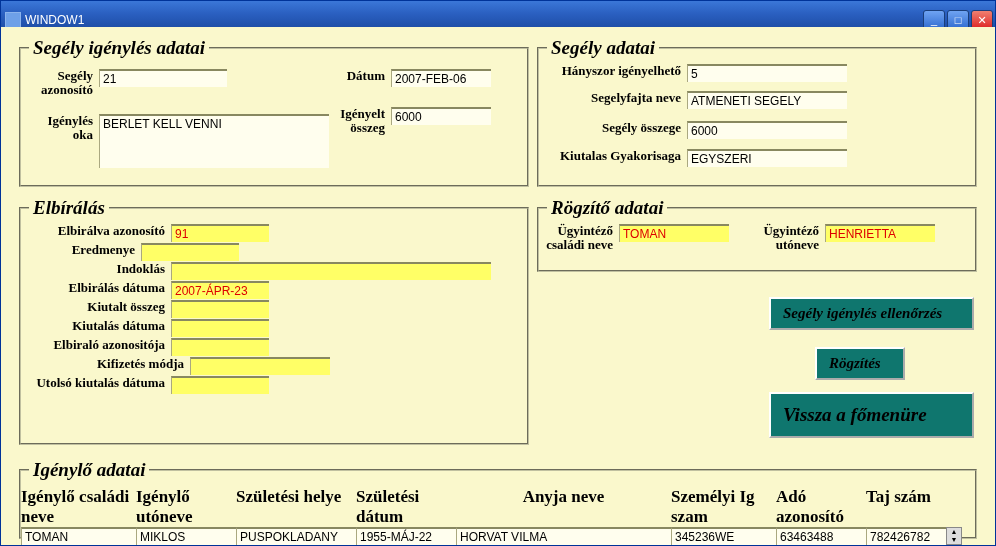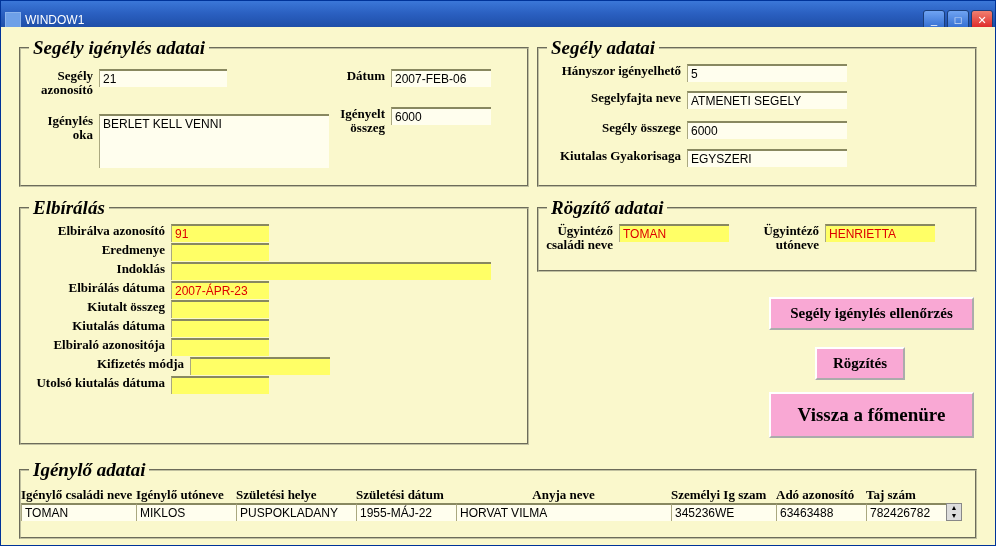--- a/index.html
+++ b/index.html
@@ -87,30 +87,31 @@
     font-size: 12px;
     padding: 1px 3px;
     color: #000;
   }
   .field.red { color: #d00; }
   .field.yellow { background: #ffff66; }
   .field.textarea { height: 54px; }
   
   .btn {
     position: absolute;
-    background: #f9a8d4;
+    background: #0f766e;
     border: 2px outset #fff;
     font-family: "Times New Roman", serif;
     font-weight: bold;
     font-size: 15px;
     padding: 6px 12px;
-    text-align: center;
-  }
-  
-  .thead { font-weight: bold; font-size: 13px; }
+    text-align: left;
+    font-style: italic;
+  }
+  
+  .thead { font-weight: bold; font-size: 17px; }
   .cell {
     background: #fffeee;
     border-top: 2px solid #888860;
     border-left: 1px solid #aaa880;
     height: 18px;
     font-family: Tahoma, Arial, sans-serif;
     font-size: 12px;
     padding: 1px 3px;
   }
   .spinner {
@@ -177,21 +178,21 @@
       </div>
     </fieldset>
 
     <fieldset class="group" style="left:18px; top:170px; width:510px; height:248px;">
       <legend>Elbírálás</legend>
       <div class="row" style="left:0px; top:5px;">
         <div class="lbl" style="width:150px;">Elbirálva azonosító</div>
         <div class="field yellow red" style="width:98px;">91</div>
       </div>
       <div class="row" style="left:0px; top:24px;">
-        <div class="lbl" style="width:150px;">Eredmenye</div>
+        <div class="lbl" style="width:120px;">Eredmenye</div>
         <div class="field yellow" style="width:98px;"></div>
       </div>
       <div class="row" style="left:0px; top:43px;">
         <div class="lbl" style="width:150px;">Indoklás</div>
         <div class="field yellow" style="width:320px;"></div>
       </div>
       <div class="row" style="left:0px; top:62px;">
         <div class="lbl" style="width:150px;">Elbirálás dátuma</div>
         <div class="field yellow red" style="width:98px;">2007-ÁPR-23</div>
       </div>

